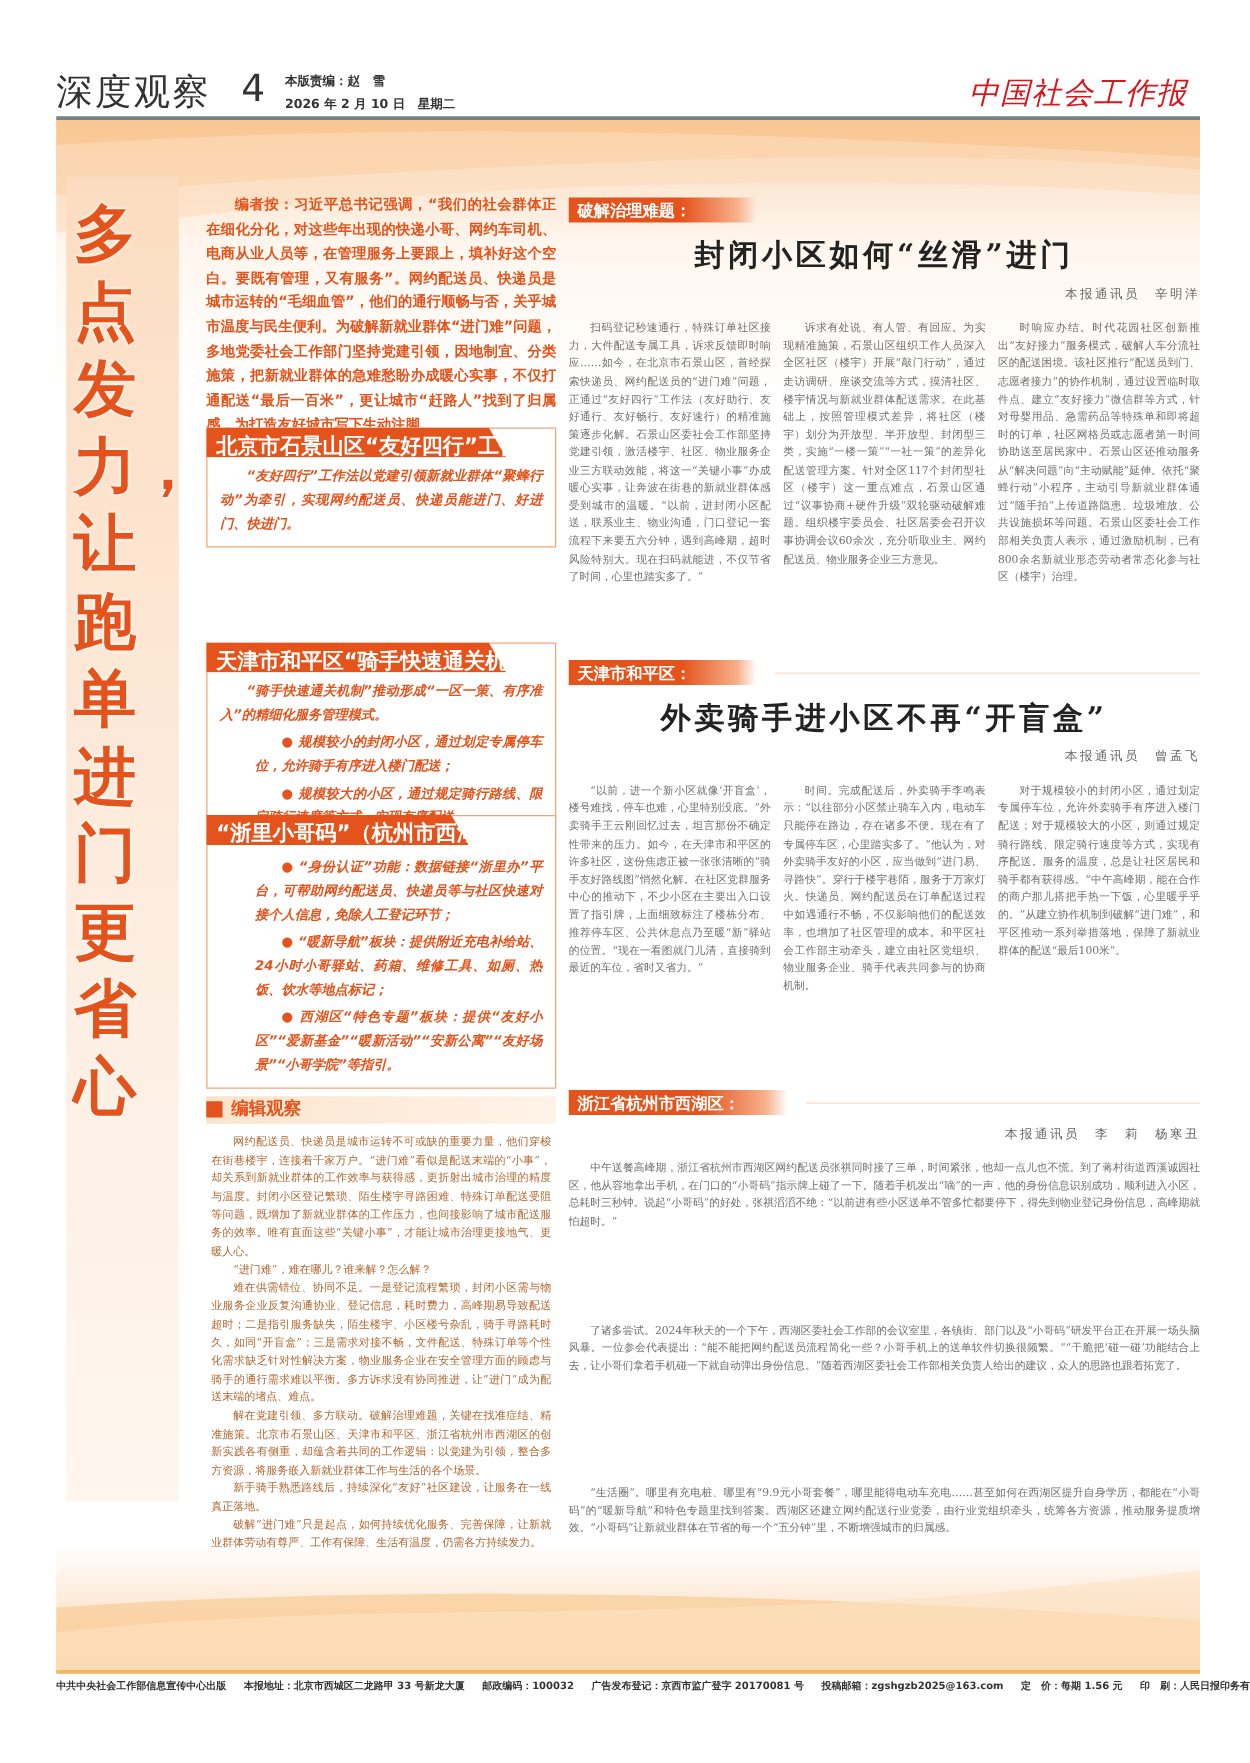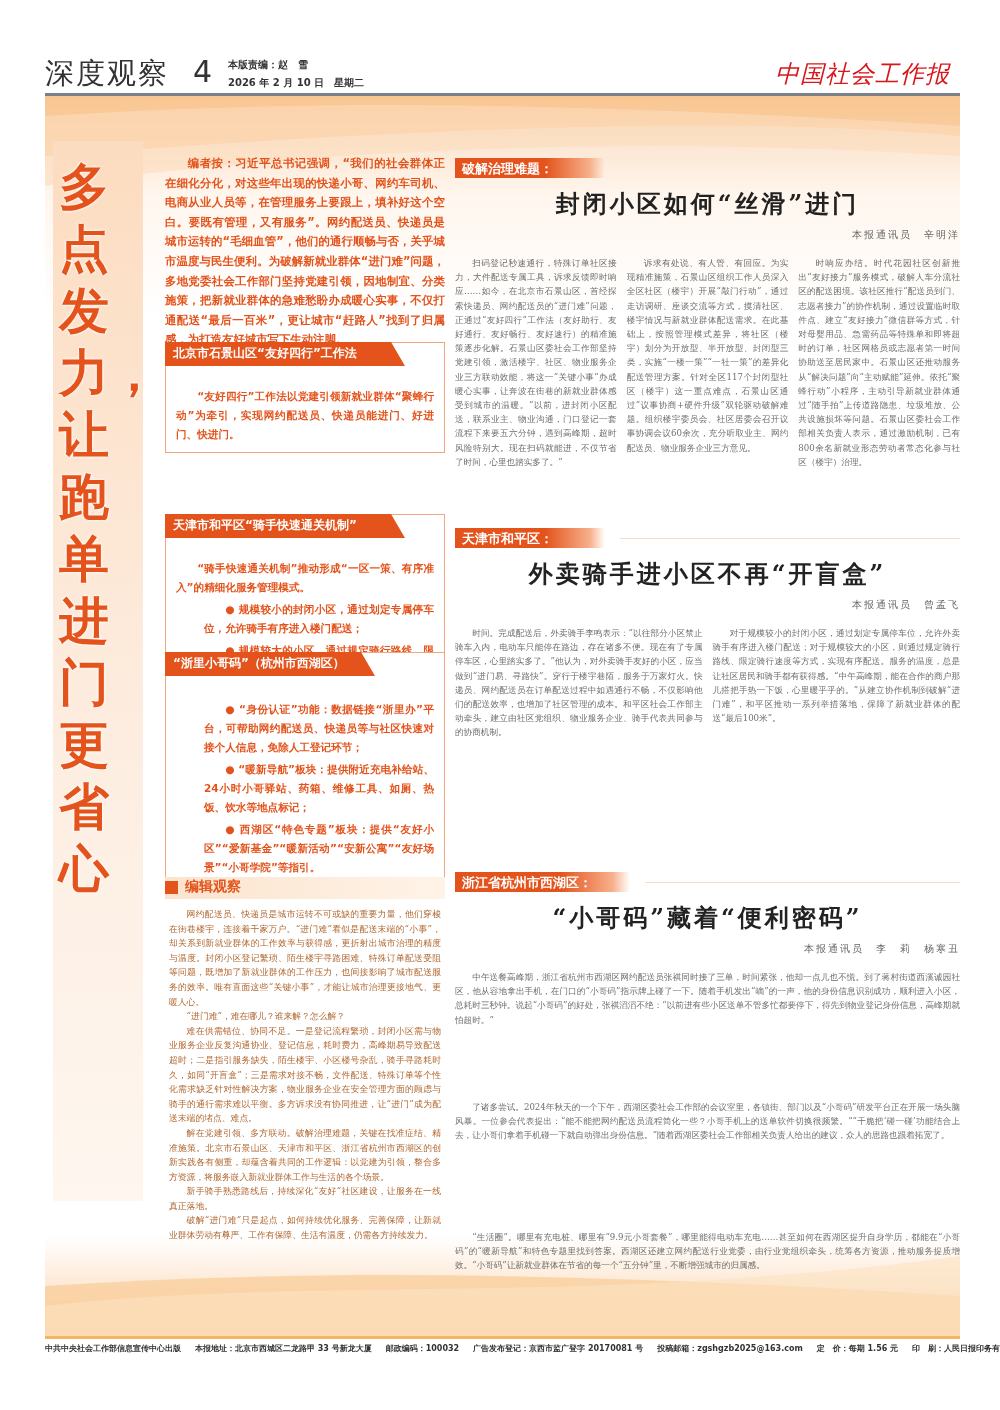--- a/index.html
+++ b/index.html
@@ -23,22 +23,22 @@
     background: linear-gradient(180deg, #fcdcc0, #fdeee2 60%, #fef6ef); }
   .vertical-title { position: absolute; left: 14px; top: 60px; width: 62px; font-family: "DejaVu Sans", sans-serif; font-weight: bold;
     font-size: 50px; line-height: 62px; color: #e4531b; text-align: left; text-shadow: 0 0 3px #fff, 0 0 3px #fff; }
 
   .left-col { position: absolute; left: 120px; top: 58px; width: 280px; }
   .editor-note { font-family: "DejaVu Sans", sans-serif; font-size: 11.4px; line-height: 19.6px; color: #e4531b; font-weight: bold; text-indent: 2em; text-align: justify; }
 
   .box { position: absolute; left: 120px; width: 280px; border: 1px solid #f0a77e; background: #fff; }
   .box-head { position: relative; height: 24px; margin: -1px -1px 0 -1px; }
   .box-head-bg { position: absolute; left: 0; top: 0; height: 24px; background: #e4531b; clip-path: polygon(0 0, calc(100% - 14px) 0, 100% 100%, 0 100%); }
-  .box-head-text { position: absolute; left: 8px; top: 3px; font-family: "DejaVu Sans", sans-serif; font-size: 12px; font-weight: bold; color: #fff; white-space: nowrap; }
-  .box-body { padding: 21px 10px 8px 10px; font-family: "DejaVu Sans", sans-serif; font-size: 10.6px; line-height: 19px; color: #e4531b; font-weight: bold; text-align: justify; }
+  .box-head-text { position: absolute; left: 8px; top: 3px; font-family: "DejaVu Sans", sans-serif; font-size: 17px; font-weight: bold; color: #fff; white-space: nowrap; }
+  .box-body { padding: 6px 10px 8px 10px; font-family: "DejaVu Sans", sans-serif; font-size: 10.6px; line-height: 19px; color: #e4531b; font-weight: bold; text-align: justify; font-style: italic; }
   .box-body p { text-indent: 2em; }
   .bullet-list { list-style: none; padding-left: 32px; margin-top: 4px; }
   .bullet-list li::before { content: "● "; }
   .bullet-p { text-indent: 2em; margin-top: 3px; margin-left: 28px; }
 
   .observe { position: absolute; left: 120px; top: 781px; width: 280px; }
   .observe-head { height: 22px; background: linear-gradient(90deg, #fbe4cd, #fff3e8); position: relative; }
   .observe-square { position: absolute; left: 0; top: 4px; width: 13px; height: 13px; background: #e4531b; }
   .observe-title { position: absolute; left: 20px; top: 1px; font-family: "DejaVu Sans", sans-serif; font-size: 14px; font-weight: bold; color: #e4531b; }
   .observe-body { padding: 8px 4px 0 4px; font-family: "DejaVu Serif", serif; font-size: 8.8px; line-height: 14.6px; color: #b0662f; text-align: justify; }
@@ -156,34 +156,36 @@
 
   <div class="article" style="top:432px;">
     <div class="region-tag">
         <span>天津市和平区：</span>
       </div>
     <div class="region-line"></div>
     <div class="headline">外卖骑手进小区不再“开盲盒”</div>
     <div class="byline">本报通讯员　曾孟飞</div>
     <div class="cols" style="height:270px;overflow:hidden;">
       <div class="col">
+          <p>“以前，进一个新小区就像‘开盲盒’，楼号难找，停车也难，心里特别没底。”外卖骑手王云刚回忆过去，坦言那份不确定性带来的压力。如今，在天津市和平区的许多社区，这份焦虑正被一张张清晰的“骑手友好路线图”悄然化解。在社区党群服务中心的推动下，不少小区在主要出入口设置了指引牌，上面细致标注了楼栋分布、推荐停车区、公共休息点乃至暖“新”驿站的位置。“现在一看图就门儿清，直接骑到最近的车位，省时又省力。”</p>
+        </div>
+      <div class="col">
           <p>时间。完成配送后，外卖骑手李鸣表示：“以往部分小区禁止骑车入内，电动车只能停在路边，存在诸多不便。现在有了专属停车区，心里踏实多了。”他认为，对外卖骑手友好的小区，应当做到“进门易、寻路快”。穿行于楼宇巷陌，服务于万家灯火。快递员、网约配送员在订单配送过程中如遇通行不畅，不仅影响他们的配送效率，也增加了社区管理的成本。和平区社会工作部主动牵头，建立由社区党组织、物业服务企业、骑手代表共同参与的协商机制。</p>
         </div>
       <div class="col">
           <p>对于规模较小的封闭小区，通过划定专属停车位，允许外卖骑手有序进入楼门配送；对于规模较大的小区，则通过规定骑行路线、限定骑行速度等方式，实现有序配送。服务的温度，总是让社区居民和骑手都有获得感。“中午高峰期，能在合作的商户那儿搭把手热一下饭，心里暖乎乎的。”从建立协作机制到破解“进门难”，和平区推动一系列举措落地，保障了新就业群体的配送“最后100米”。</p>
         </div>
     </div>
   </div>
 
   <div class="article" style="top:776px;">
     <div class="region-tag" style="width:175px;">
         <span>浙江省杭州市西湖区：</span>
       </div>
     <div class="region-line" style="left:190px;"></div>
-    <div class="headline">“小哥码”藏着“便利密码”</div>
     <div class="byline">本报通讯员　李　莉　杨寒丑</div>
     <div class="cols" style="height:380px;overflow:hidden;flex-direction:column;">
       <div class="col">
           <p>中午送餐高峰期，浙江省杭州市西湖区网约配送员张祺同时接了三单，时间紧张，他却一点儿也不慌。到了蒋村街道西溪诚园社区，他从容地拿出手机，在门口的“小哥码”指示牌上碰了一下。随着手机发出“嘀”的一声，他的身份信息识别成功，顺利进入小区，总耗时三秒钟。说起“小哥码”的好处，张祺滔滔不绝：“以前进有些小区送单不管多忙都要停下，得先到物业登记身份信息，高峰期就怕超时。”</p>
         </div>
       <div class="col">
           <p>了诸多尝试。2024年秋天的一个下午，西湖区委社会工作部的会议室里，各镇街、部门以及“小哥码”研发平台正在开展一场头脑风暴。一位参会代表提出：“能不能把网约配送员流程简化一些？小哥手机上的送单软件切换很频繁。”“干脆把‘碰一碰’功能结合上去，让小哥们拿着手机碰一下就自动弹出身份信息。”随着西湖区委社会工作部相关负责人给出的建议，众人的思路也跟着拓宽了。</p>
         </div>
       <div class="col">
           <p>“生活圈”。哪里有充电桩、哪里有“9.9元小哥套餐”，哪里能得电动车充电……甚至如何在西湖区提升自身学历，都能在“小哥码”的“暖新导航”和特色专题里找到答案。西湖区还建立网约配送行业党委，由行业党组织牵头，统筹各方资源，推动服务提质增效。“小哥码”让新就业群体在节省的每一个“五分钟”里，不断增强城市的归属感。</p>

